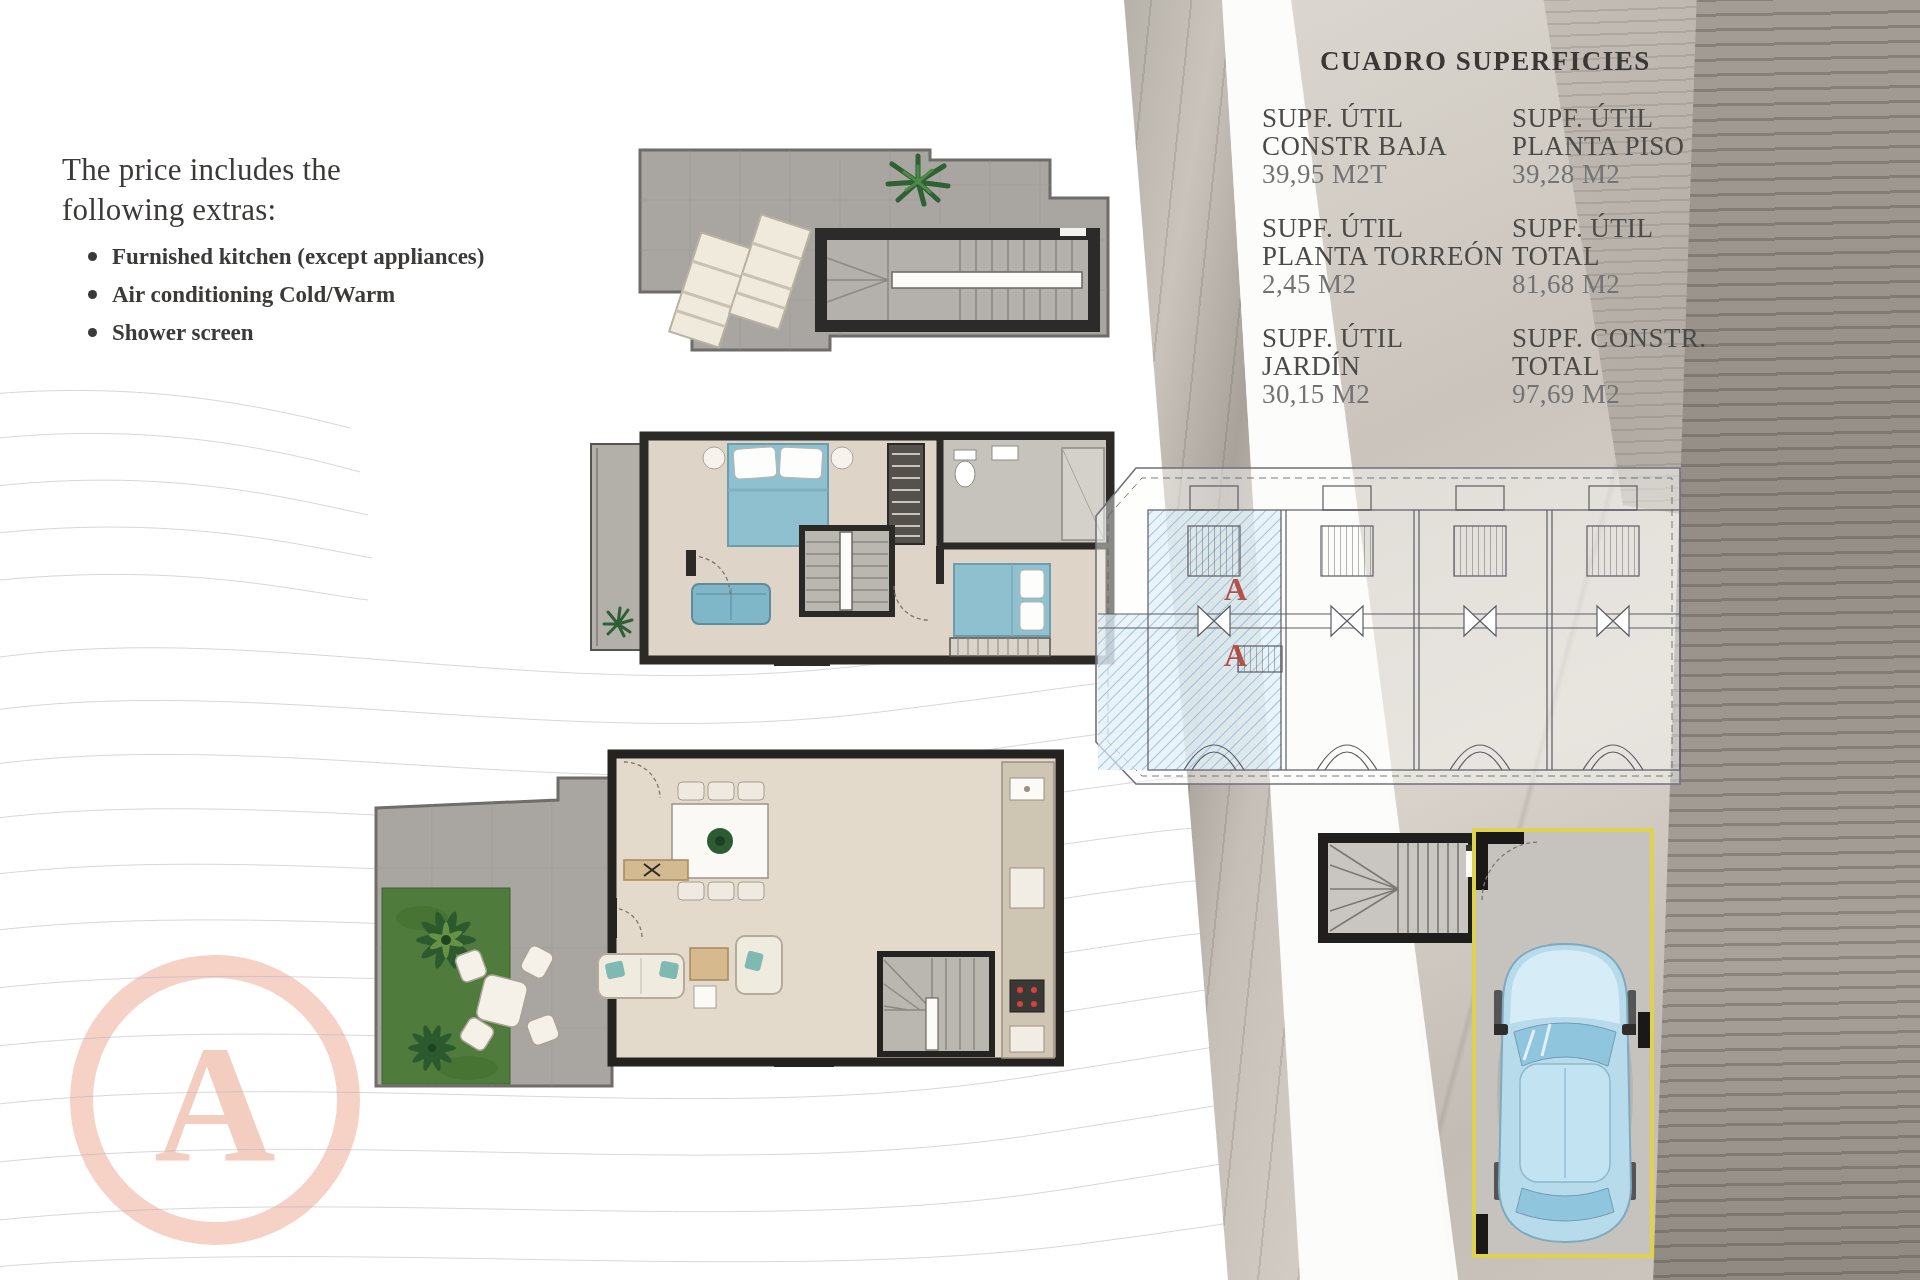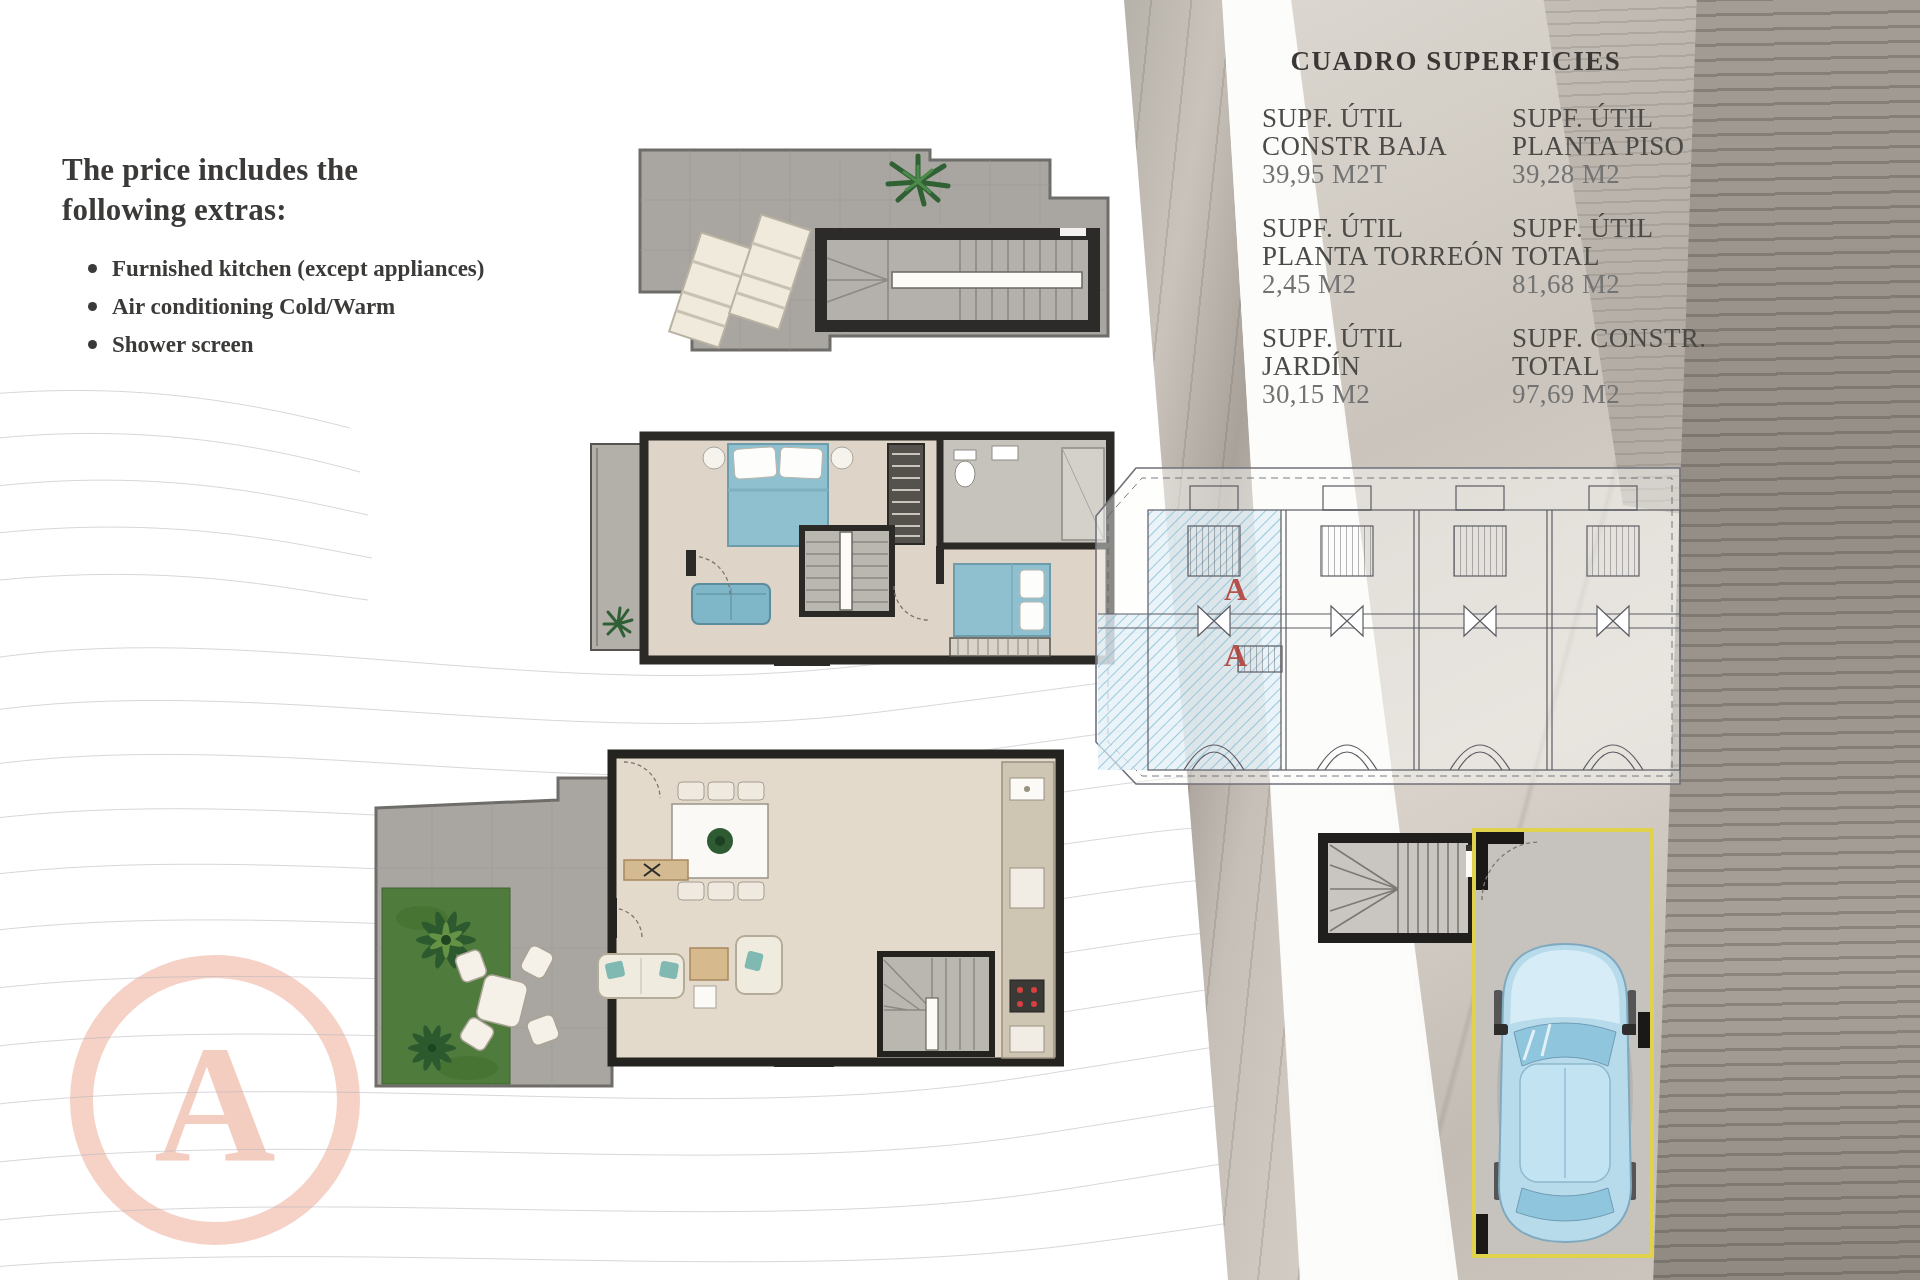--- a/index.html
+++ b/index.html
@@ -3,22 +3,22 @@
 <meta charset="utf-8">
 <style>
   *{margin:0;padding:0;box-sizing:border-box}
   html,body{background:#777}
   .page{position:relative;width:1920px;height:1280px;margin:0 auto;background:#ffffff;
         overflow:hidden;font-family:"Liberation Serif","DejaVu Serif",serif;}
   .abs{position:absolute}
 
   
   .text-block{left:62px;top:150px;width:440px;color:#3b3a38;z-index:3}
-  .heading{font-size:31px;font-weight:bold;line-height:40px;letter-spacing:.2px}
-  .bullets{list-style:none;margin-top:24px}
+  .heading{font-size:31px;font-weight:normal;line-height:40px;letter-spacing:.2px}
+  .bullets{list-style:none;margin-top:12px}
   .bullets li{position:relative;padding-left:50px;font-size:23px;font-weight:bold;line-height:29px;margin-bottom:9px}
   .bullets li::before{content:"";position:absolute;left:26px;top:10px;width:9px;height:9px;border-radius:50%;background:#3b3a38}
 
   
   .watermark{left:70px;top:955px;width:290px;height:290px;border:23px solid rgba(243,198,184,.8);
              border-radius:50%;display:flex;align-items:center;justify-content:center;z-index:0}
   .watermark span{font-size:168px;font-weight:bold;color:rgba(243,198,184,.88);line-height:1;transform:translateY(4px)}
 
   
   .slab{top:0;height:1280px;z-index:2}
@@ -39,21 +39,21 @@
     clip-path:polygon(16% 0,100% 0,100% 100%,34% 92%);z-index:2}
   .slabD{left:1630px;width:290px;
     background:
       repeating-linear-gradient(179deg, rgba(70,65,58,.30) 0 3px, rgba(255,255,255,0) 3px 15px),
       linear-gradient(180deg,#a39d95,#938d85 40%,#a8a29a 75%,#8f8981);
     clip-path:polygon(23% 0,100% 0,100% 100%,8% 100%);}
   .white-band{left:1150px;top:-20px;width:420px;height:1320px;background:#fcfcfa;
     clip-path:polygon(17% 0,33% 0,74% 100%,36% 100%);filter:blur(3px);opacity:.97;z-index:2}
 
   
-  .cuadro-title{left:1236px;top:46px;width:440px;text-align:center;font-size:27px;font-weight:bold;
+  .cuadro-title{left:1320px;top:46px;width:440px;text-align:left;font-size:27px;font-weight:bold;
                 color:#3a3734;letter-spacing:1.5px;z-index:4}
   .cell{width:250px;font-size:27px;line-height:28px;color:#4c4a46;letter-spacing:.4px;z-index:4}
   .cell .val{color:#737373}
 
   
   .garage{left:1472px;top:828px;width:182px;height:430px;background:#c6c3be;
           border:4px solid #e0d24c;z-index:4}
   .garage .wall{position:absolute;background:#1a1918}
   svg{display:block}
 </style>

